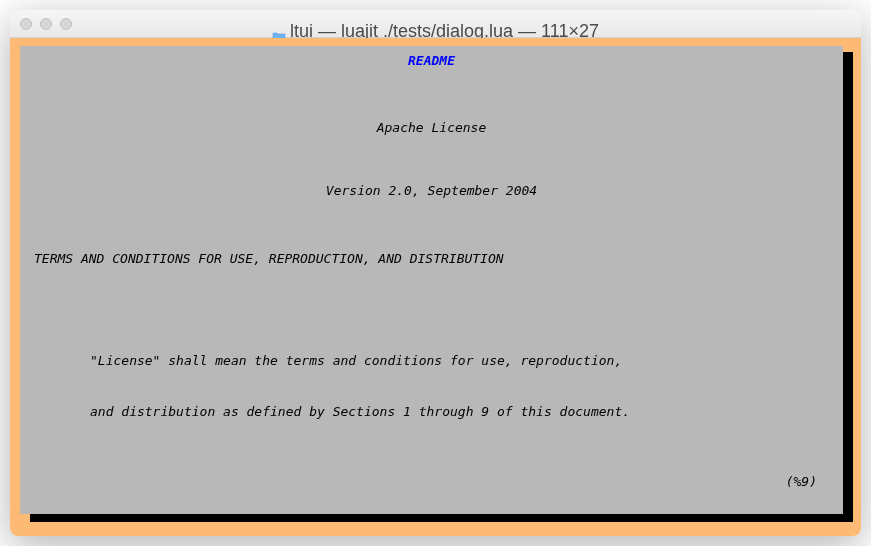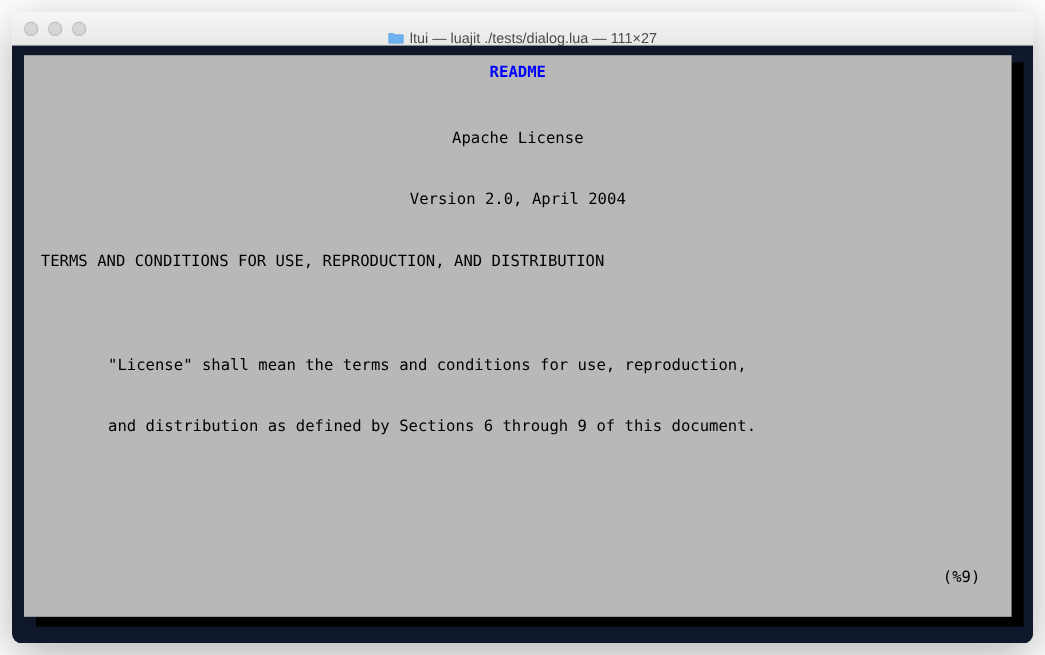--- a/index.html
+++ b/index.html
@@ -43,40 +43,41 @@
       height: 12px;
       border-radius: 50%;
       background: #d6d6d6;
       border: 0.5px solid #c0c0c0;
     }
     .titlebar-title {
       position: absolute;
       left: 0;
       right: 0;
       text-align: center;
-      font-size: 12px;
+      font-size: 18px;
       color: #4a4a4a;
       font-family: -apple-system, "Helvetica Neue", sans-serif;
       display: flex;
       justify-content: center;
       align-items: center;
       gap: 4px;
       pointer-events: none;
       margin-top: 16px;
     }
     .folder-icon {
       width: 14px;
       height: 11px;
       display: inline-block;
     }
     .terminal {
       flex: 1;
-      background: #0f172a;
+      background: #fdba74;
       padding: 8px;
       position: relative;
+      font-style: italic;
     }
     .dialog-shadow {
       position: absolute;
       top: 14px;
       left: 20px;
       right: 8px;
       bottom: 14px;
       background: #000;
     }
     .dialog {
@@ -96,23 +97,24 @@
       color: #0000ff;
       font-weight: bold;
       margin-bottom: 4px;
     }
     .content {
       white-space: pre;
       font-family: "Menlo", "Monaco", "Consolas", monospace;
     }
     .center-line {
       text-align: center;
+      margin-top: 12px;
     }
     .body-block {
-      margin-top: 1px;
+      margin-top: 17px;
     }
     .indent {
       padding-left: 56px;
     }
     .scroll-indicator {
       position: absolute;
       right: 26px;
       bottom: 24px;
       color: #000;
     }
@@ -135,25 +137,25 @@
       </span>
       <span>ltui — luajit ./tests/dialog.lua — 111×27</span>
     </div>
   </div>
   <div class="terminal">
     <div class="dialog-shadow"></div>
     <div class="dialog">
       <div class="dialog-title">README</div>
       <div class="content">
         <div class="center-line">Apache License</div>
-        <div class="center-line">Version 2.0, April 2004</div>
+        <div class="center-line">Version 2.0, September 2004</div>
         <div class="body-block">TERMS AND CONDITIONS FOR USE, REPRODUCTION, AND DISTRIBUTION</div>
         <div class="body-block">
           <div class="indent">"License" shall mean the terms and conditions for use, reproduction,</div>
-          <div class="indent">and distribution as defined by Sections 6 through 9 of this document.</div>
+          <div class="indent">and distribution as defined by Sections 1 through 9 of this document.</div>
         </div>
         
         
       </div>
       <div class="scroll-indicator">(%9)</div>
 
     </div>
   </div>
 </div>
 

